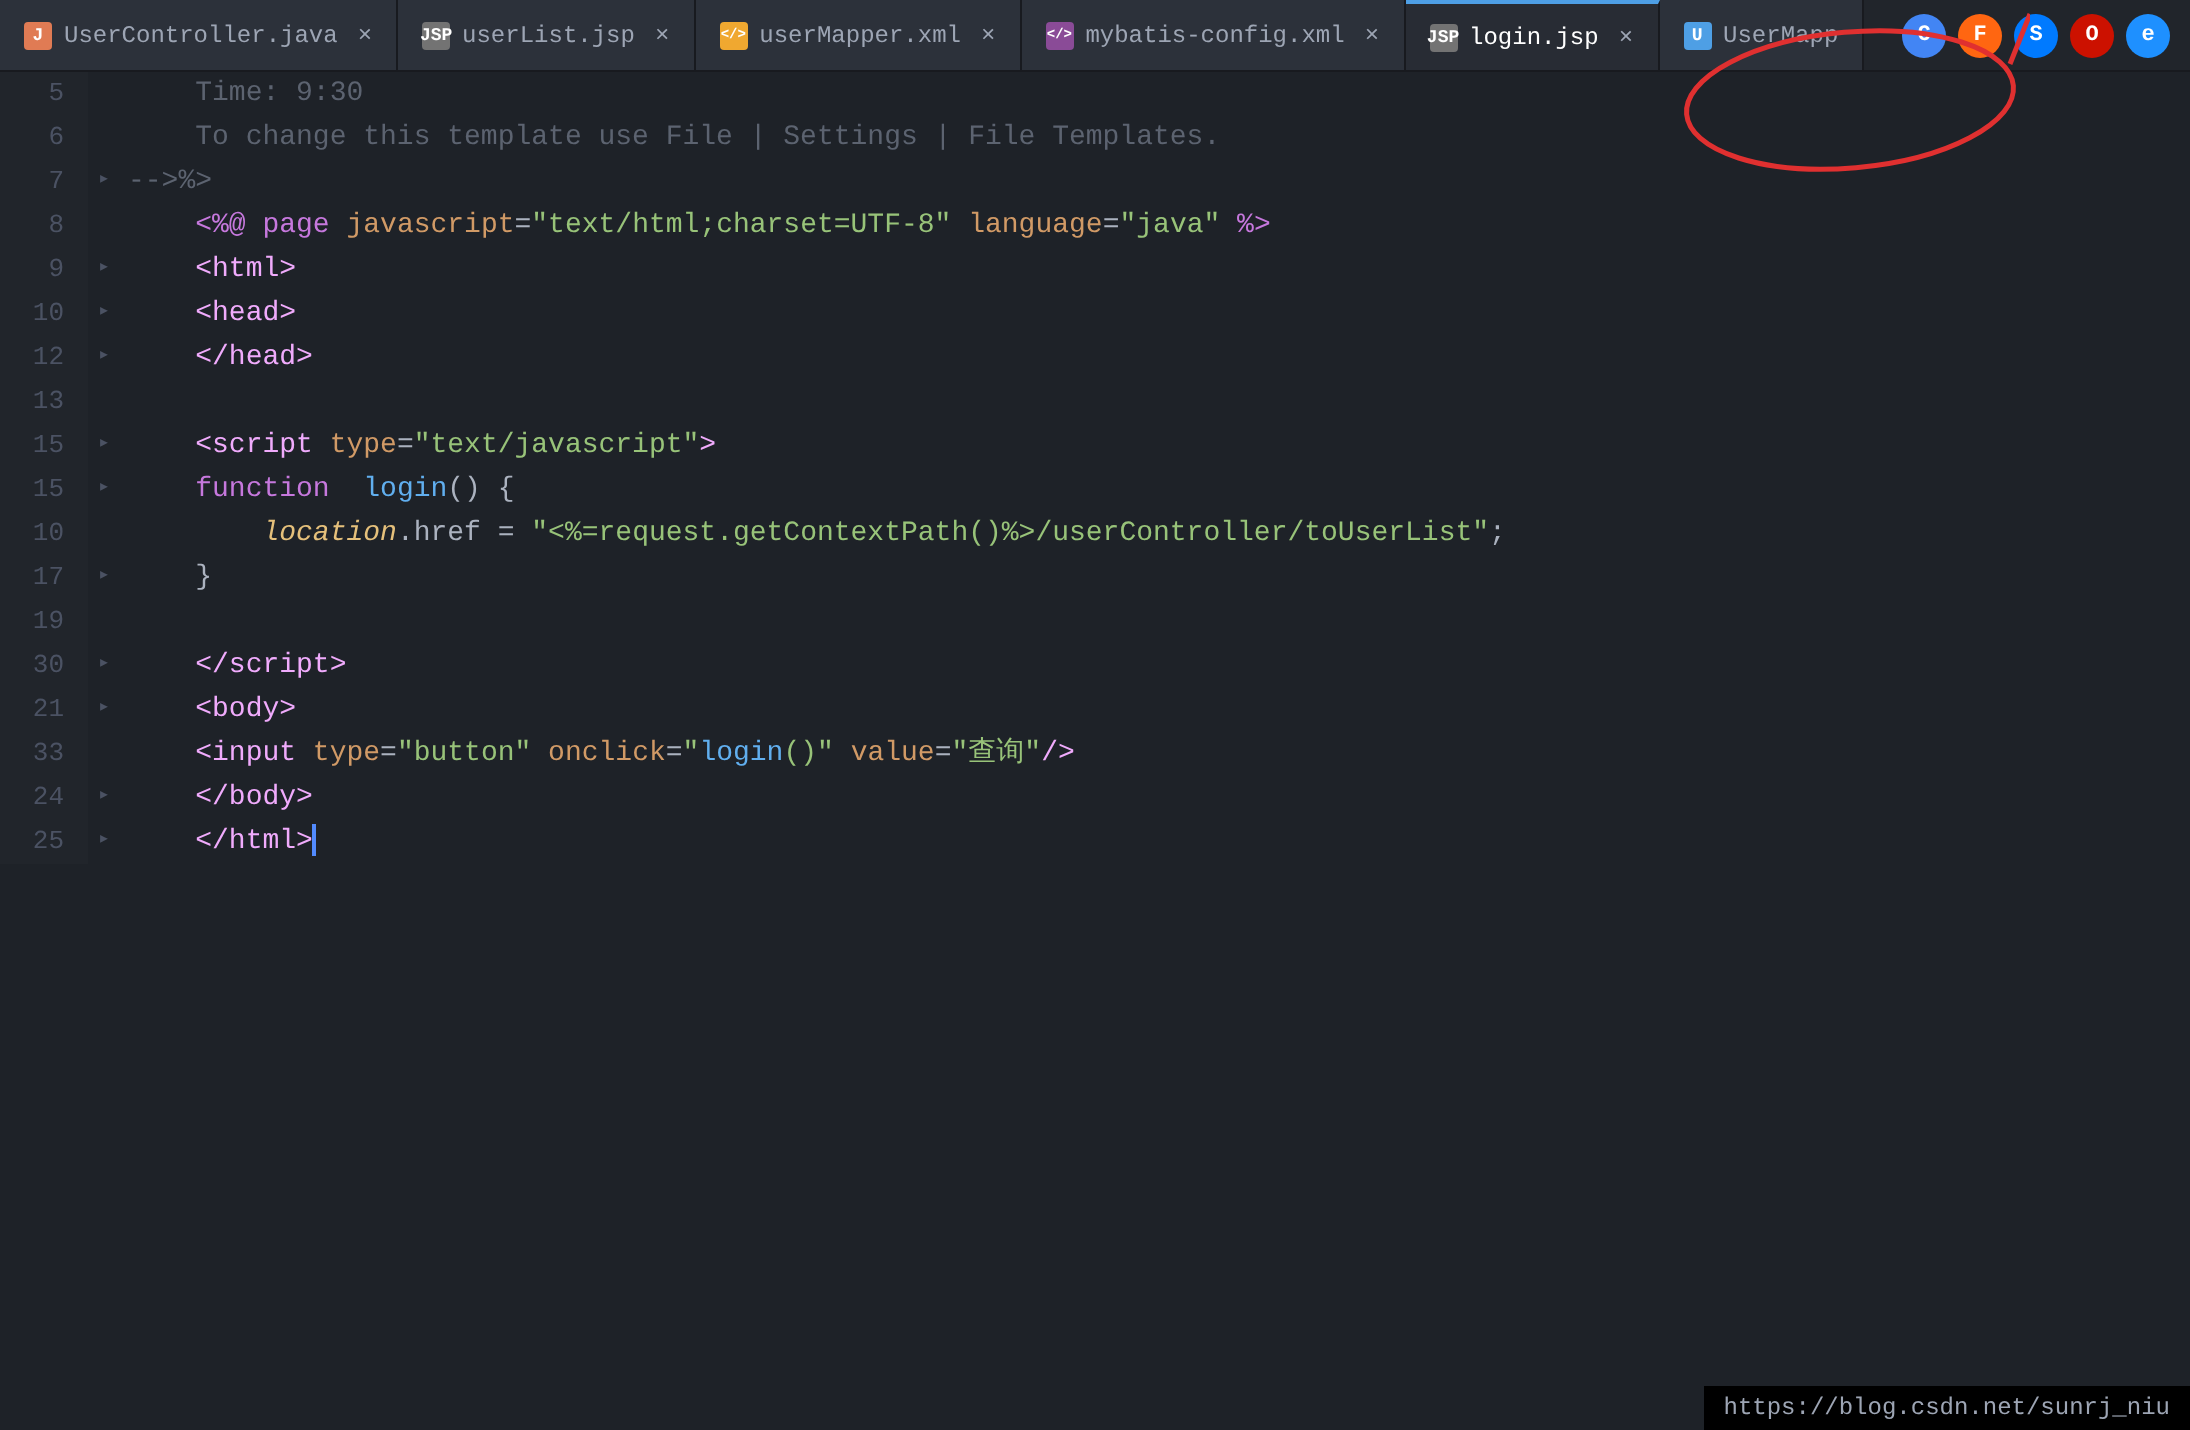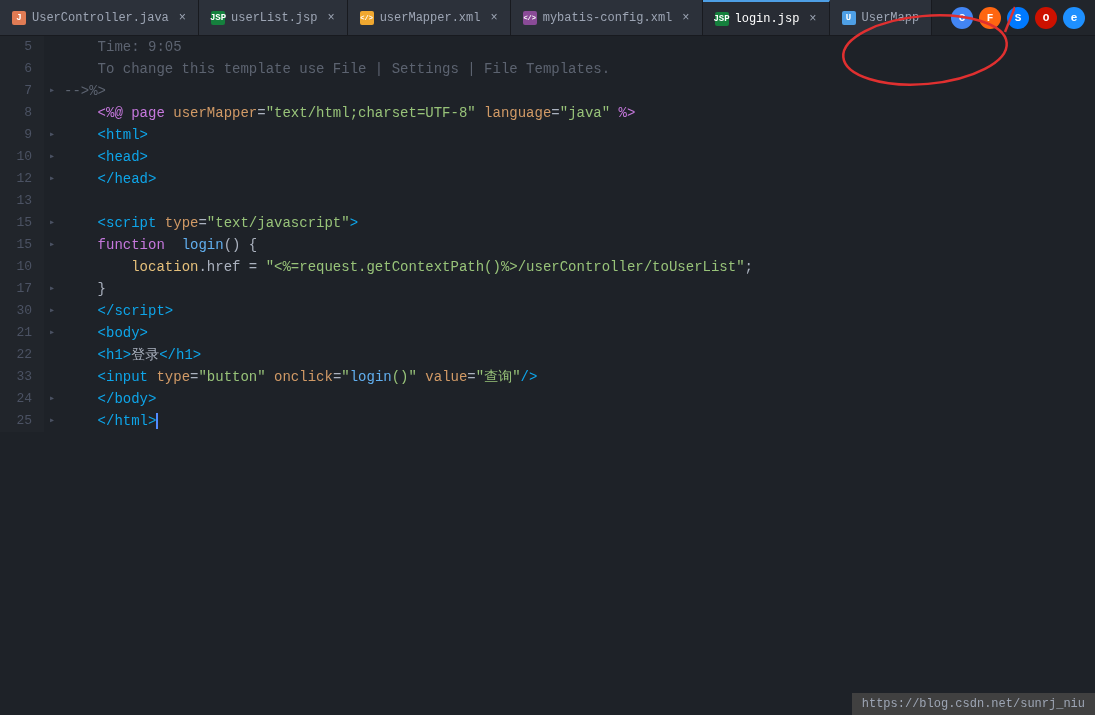--- a/index.html
+++ b/index.html
@@ -49,21 +49,21 @@
       border-radius: 2px;
       display: inline-flex;
       align-items: center;
       justify-content: center;
       font-size: 9px;
       font-weight: bold;
       flex-shrink: 0;
     }
 
     .tab-icon.java { background: #e07b54; color: #fff; }
-    .tab-icon.jsp { background: #15803d; color: #fff; }
+    .tab-icon.jsp { background: #737373; color: #fff; }
     .tab-icon.xml-mapper { background: #f0a830; color: #fff; }
     .tab-icon.xml-config { background: #8a4b97; color: #fff; }
     .tab-icon.usermapp { background: #4e9fe5; color: #fff; }
 
     .tab-close {
       font-size: 12px;
       color: #9da5b4;
       margin-left: 4px;
       line-height: 1;
     }
@@ -138,35 +138,35 @@
       padding-left: 4px;
       white-space: pre;
       font-size: 14px;
       line-height: 22px;
       flex: 1;
     }
 
     
     .c-gray { color: #5c6370; }
     .c-white { color: #abb2bf; }
-    .c-tag { color: #0ea5e9; }
+    .c-tag { color: #f0abfc; }
     .c-attr { color: #d19a66; }
     .c-string { color: #98c379; }
     .c-keyword { color: #c678dd; }
-    .c-italic { }
+    .c-italic { font-style: italic; }
     .c-blue { color: #61afef; margin-top: 32px; }
     .c-yellow { color: #e5c07b; }
     .c-jsp { color: #c678dd; }
 
     
     .status-bar {
       position: fixed;
       bottom: 0;
       right: 0;
-      background: #404040;
+      background: #000000;
       color: #9da5b4;
       font-size: 12px;
       padding: 2px 10px;
       height: 22px;
       display: flex;
       align-items: center;
     }
 
     
     .cursor {
@@ -222,39 +222,39 @@
     <span class="browser-icon opera">O</span>
     <span class="browser-icon ie">e</span>
   </div>
 </div>
 
 <div class="code-area">
 
   <div class="code-line">
     <span class="line-number">5</span>
     <span class="fold-gutter"></span>
-    <span class="code-content">    <span class="c-gray">Time: 9:05</span></span>
+    <span class="code-content">    <span class="c-gray">Time: 9:30</span></span>
   </div>
 
   <div class="code-line">
     <span class="line-number">6</span>
     <span class="fold-gutter"></span>
     <span class="code-content">    <span class="c-gray">To change this template use File | Settings | File Templates.</span></span>
   </div>
 
   <div class="code-line">
     <span class="line-number">7</span>
     <span class="fold-gutter" style="color:#4b5263; font-size:10px;">▸</span>
     <span class="code-content"><span class="c-gray">--&gt;%&gt;</span></span>
   </div>
 
   <div class="code-line">
     <span class="line-number">8</span>
     <span class="fold-gutter"></span>
-    <span class="code-content">    <span class="c-jsp">&lt;%@ page </span><span class="c-attr">userMapper</span><span class="c-white">=</span><span class="c-string">"text/html;charset=UTF-8"</span><span class="c-attr"> language</span><span class="c-white">=</span><span class="c-string">"java"</span><span class="c-jsp"> %&gt;</span></span>
+    <span class="code-content">    <span class="c-jsp">&lt;%@ page </span><span class="c-attr">javascript</span><span class="c-white">=</span><span class="c-string">"text/html;charset=UTF-8"</span><span class="c-attr"> language</span><span class="c-white">=</span><span class="c-string">"java"</span><span class="c-jsp"> %&gt;</span></span>
   </div>
 
   <div class="code-line">
     <span class="line-number">9</span>
     <span class="fold-gutter" style="color:#4b5263; font-size:10px;">▸</span>
     <span class="code-content">    <span class="c-tag">&lt;html&gt;</span></span>
   </div>
 
   <div class="code-line">
     <span class="line-number">10</span>
@@ -294,38 +294,38 @@
     <span class="code-content">        <span class="c-italic c-yellow">location</span><span class="c-white">.href = </span><span class="c-string">"&lt;%=request.getContextPath()%&gt;/userController/toUserList"</span><span class="c-white">;</span></span>
   </div>
 
   <div class="code-line">
     <span class="line-number">17</span>
     <span class="fold-gutter" style="color:#4b5263; font-size:10px;">▸</span>
     <span class="code-content">    <span class="c-white">}</span></span>
   </div>
 
 
+  <div class="code-line">
+    <span class="line-number">19</span>
+    <span class="fold-gutter"></span>
+    <span class="code-content"></span>
+  </div>
 
   <div class="code-line">
     <span class="line-number">30</span>
     <span class="fold-gutter" style="color:#4b5263; font-size:10px;">▸</span>
     <span class="code-content">    <span class="c-tag">&lt;/script&gt;</span></span>
   </div>
 
   <div class="code-line">
     <span class="line-number">21</span>
     <span class="fold-gutter" style="color:#4b5263; font-size:10px;">▸</span>
     <span class="code-content">    <span class="c-tag">&lt;body&gt;</span></span>
   </div>
 
-  <div class="code-line">
-    <span class="line-number">22</span>
-    <span class="fold-gutter"></span>
-    <span class="code-content">    <span class="c-tag">&lt;h1&gt;</span><span class="c-white">登录</span><span class="c-tag">&lt;/h1&gt;</span></span>
-  </div>
 
   <div class="code-line">
     <span class="line-number">33</span>
     <span class="fold-gutter"></span>
     <span class="code-content">    <span class="c-tag">&lt;input </span><span class="c-attr">type</span><span class="c-white">=</span><span class="c-string">"button"</span><span class="c-attr"> onclick</span><span class="c-white">=</span><span class="c-string">"<span class="c-blue">login</span>()"</span><span class="c-attr"> value</span><span class="c-white">=</span><span class="c-string">"查询"</span><span class="c-tag">/&gt;</span></span>
   </div>
 
   <div class="code-line">
     <span class="line-number">24</span>
     <span class="fold-gutter" style="color:#4b5263; font-size:10px;">▸</span>

